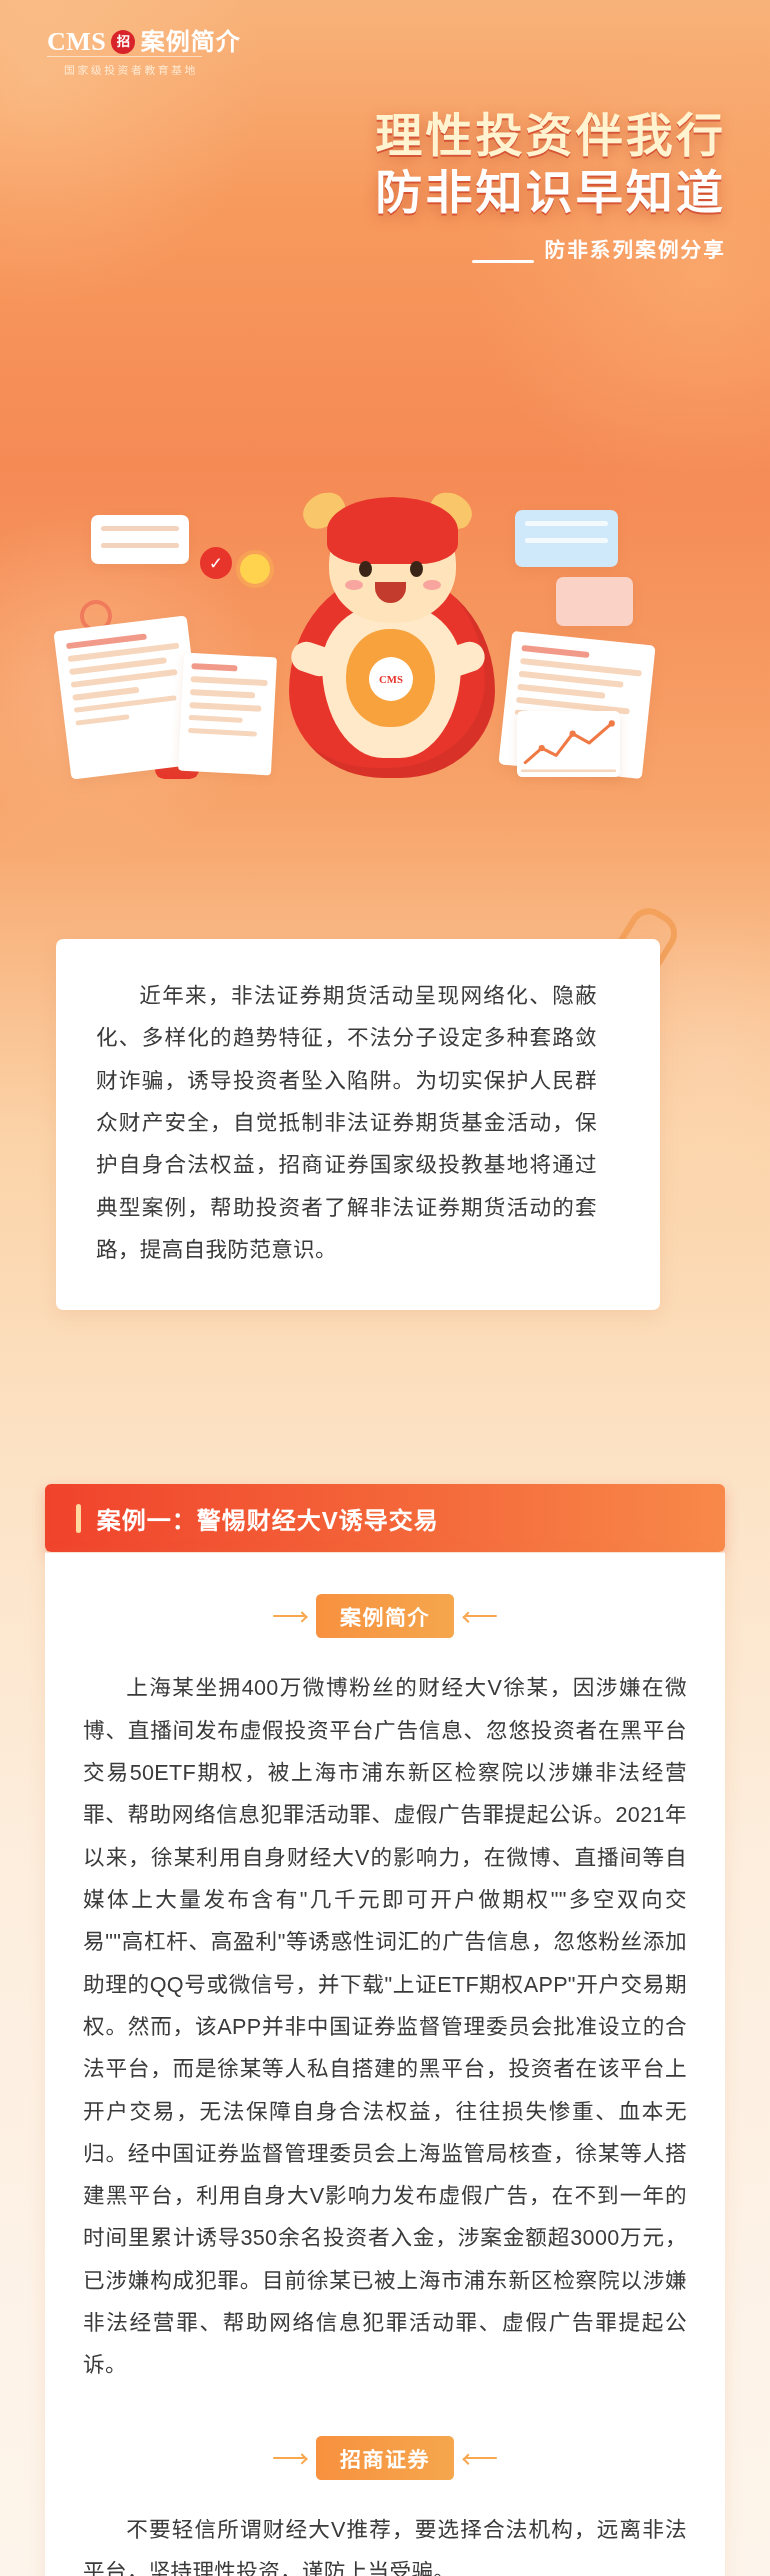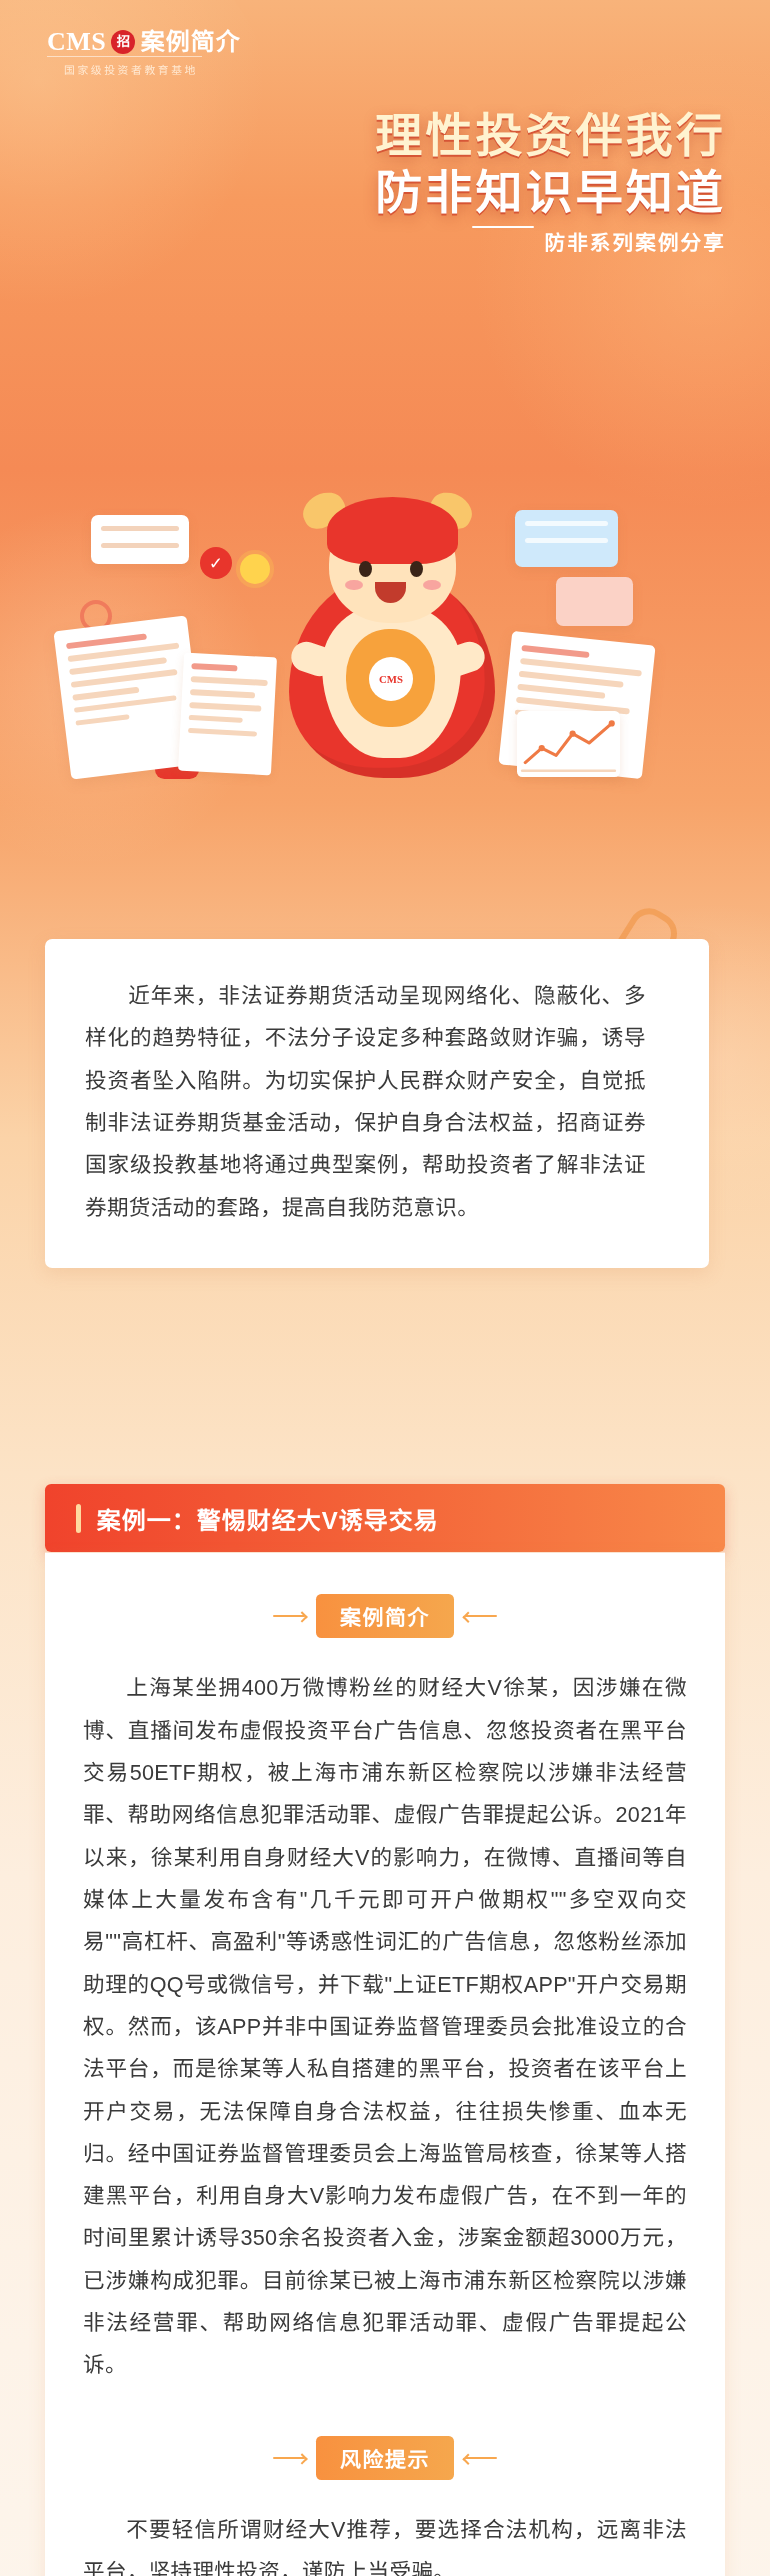--- a/index.html
+++ b/index.html
@@ -101,24 +101,24 @@
     font-weight: bold;
     font-size: 47px;
     line-height: 1.22;
     letter-spacing: 3.1px;
     color: #ffffff;
     text-shadow: 0 2.1px 0 rgba(196,40,28,.55), 0 5.2px 13.4px rgba(170,40,20,.35);
   }
   .title-line.second { color: #fff3d0; }
   .subtitle-row {
     display: flex;
-    align-items: flex-start;
+    align-items: flex-end;
     justify-content: flex-end;
     gap: 10.3px;
-    margin-top: 3px;
+    margin-top: 10px;
   }
   .subtitle-dash {
     width: 62px;
     height: 2.6px;
     background: #ffffff;
     border-radius: 1.5px;
   }
   .subtitle-text {
     font-size: 20.6px;
     letter-spacing: 2.1px;
@@ -364,23 +364,23 @@
     top: 907px;
     width: 38px;
     height: 77px;
     border: 6.7px solid #f2a05a;
     border-radius: 20.6px;
     transform: rotate(32deg);
     opacity: .95;
   }
   .intro-card {
     position: absolute;
-    left: 45px;
+    left: 56px;
     top: 939px;
-    width: 664px;
+    width: 604px;
     background: #ffffff;
     border-radius: 7.2px;
     box-shadow: 0 5.2px 17.5px rgba(216,140,90,.18);
     padding: 36px 63px 39px 40px;
     box-sizing: border-box;
   }
   .intro-card p {
     margin: 0;
     font-size: 21.6px;
     line-height: 1.96;
@@ -605,21 +605,21 @@
       <span class="sec-line left"></span>
       <span class="chip">案例简介</span>
       <span class="sec-line right"></span>
     </div>
 
     <p class="body">上海某坐拥400万微博粉丝的财经大V徐某，因涉嫌在微博、直播间发布虚假投资平台广告信息、忽悠投资者在黑平台交易50ETF期权，被上海市浦东新区检察院以涉嫌非法经营罪、帮助网络信息犯罪活动罪、虚假广告罪提起公诉。2021年以来，徐某利用自身财经大V的影响力，在微博、直播间等自媒体上大量发布含有"几千元即可开户做期权""多空双向交易""高杠杆、高盈利"等诱惑性词汇的广告信息，忽悠粉丝添加助理的QQ号或微信号，并下载"上证ETF期权APP"开户交易期权。然而，该APP并非中国证券监督管理委员会批准设立的合法平台，而是徐某等人私自搭建的黑平台，投资者在该平台上开户交易，无法保障自身合法权益，往往损失惨重、血本无归。经中国证券监督管理委员会上海监管局核查，徐某等人搭建黑平台，利用自身大V影响力发布虚假广告，在不到一年的时间里累计诱导350余名投资者入金，涉案金额超3000万元，已涉嫌构成犯罪。目前徐某已被上海市浦东新区检察院以涉嫌非法经营罪、帮助网络信息犯罪活动罪、虚假广告罪提起公诉。</p>
 
     <div class="risk-block">
       <div class="sec-head">
         <span class="sec-line left"></span>
-        <span class="chip">风险提示</span>
+        <span class="chip">招商证券</span>
         <span class="sec-line right"></span>
       </div>
       <p class="risk-text">不要轻信所谓财经大V推荐，要选择合法机构，远离非法平台，坚持理性投资，谨防上当受骗。</p>
     </div>
   </div>
 
 </div>
 
 
 </body></html>

